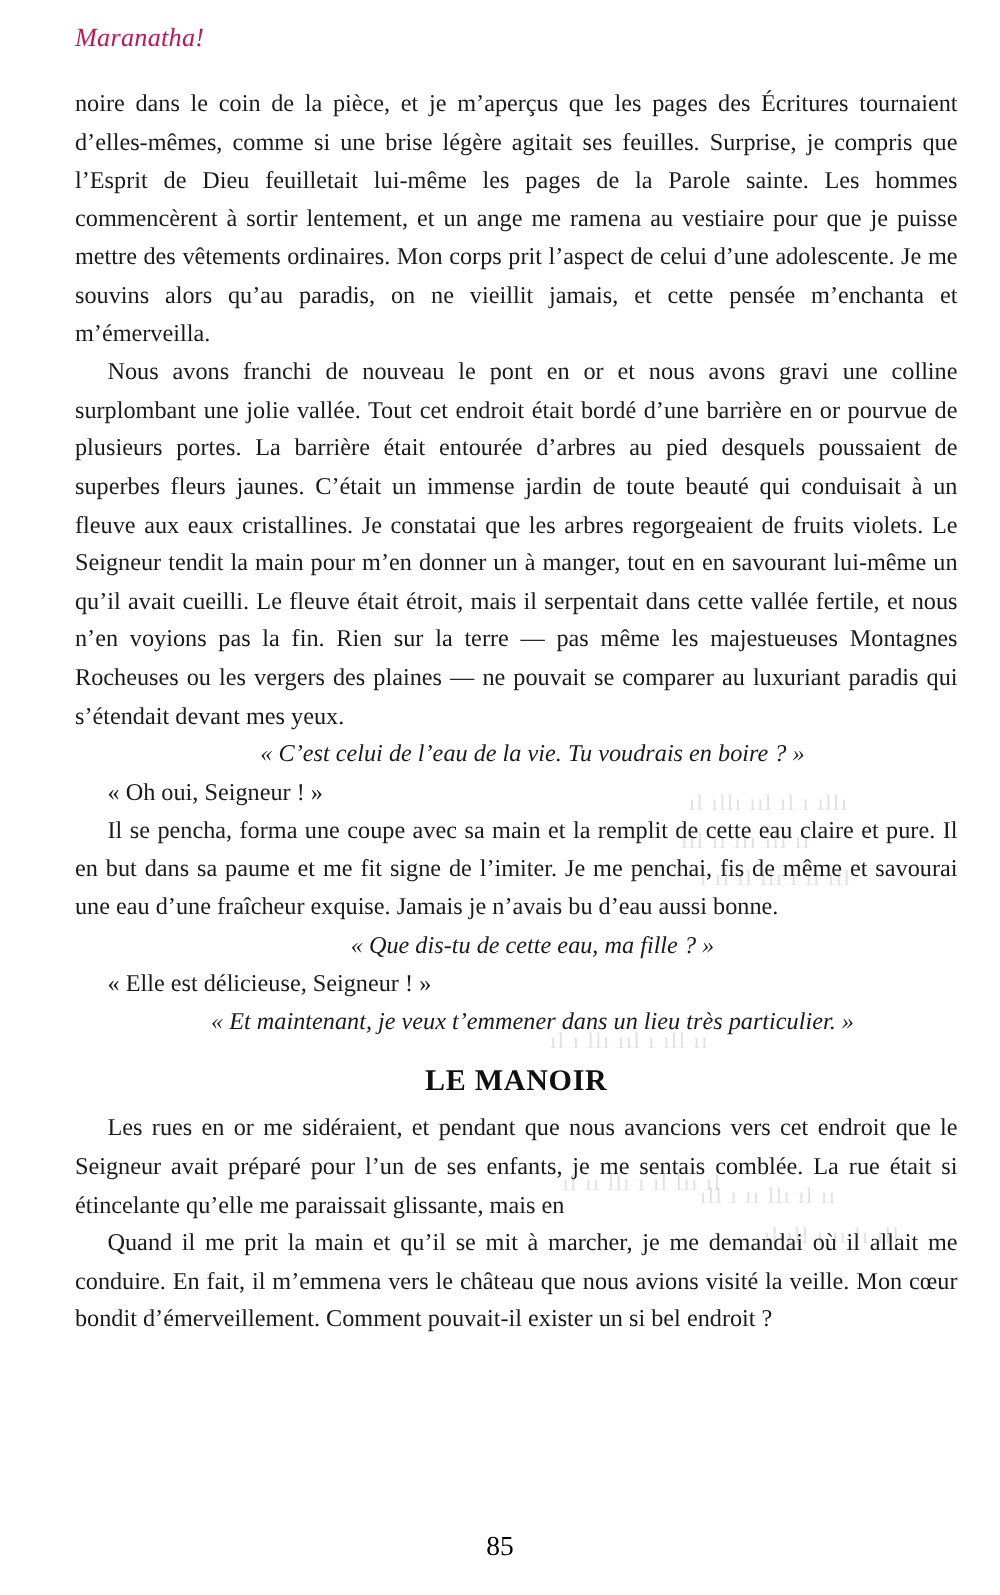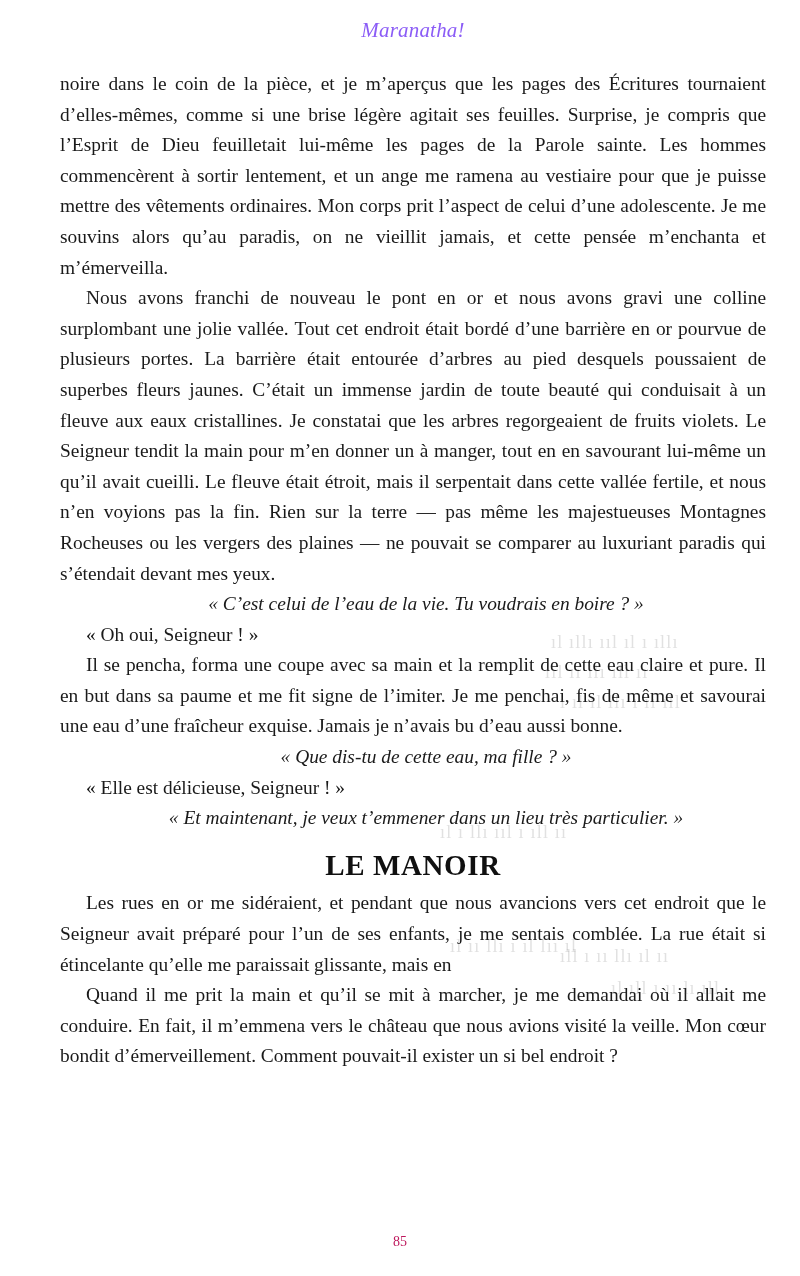--- a/index.html
+++ b/index.html
@@ -16,26 +16,25 @@
     overflow: hidden;
   }
   .page {
     width: 800px;
     height: 1276px;
     box-sizing: border-box;
     padding: 18px 34px 0 60px;
     position: relative;
   }
   .running-head {
-    text-align: center;
     font-style: italic;
     font-size: 21px;
     letter-spacing: 0.2px;
     margin: 0 0 26px 0;
-    color: #8b5cf6;
+    color: #be185d;
   }
   .body-text {
     font-size: 19.4px;
     line-height: 30.6px;
     text-align: justify;
     color: #1a1a1a;
   }
   .body-text p {
     margin: 0;
     text-indent: 0;
@@ -47,34 +46,34 @@
     text-indent: 26px;
     text-align: left;
   }
   .body-text p.dialogue-italic {
     text-indent: 26px;
     text-align: center;
     font-style: italic;
   }
   .section-title {
     text-align: center;
-    font-size: 29px;
+    font-size: 24px;
     letter-spacing: 0.6px;
     margin: 16px 0 8px 0;
     font-variant: small-caps;
     color: #101010;
   }
   .folio {
     position: absolute;
     bottom: 26px;
     left: 0;
     width: 800px;
     text-align: center;
-    font-size: 14px;
-    color: #be185d;
+    font-size: 22px;
+    color: #000000;
   }
   
   .ghost {
     position: absolute;
     color: rgba(90, 90, 90, 0.18);
     font-family: "Liberation Serif", serif;
     font-size: 18px;
     letter-spacing: 1.2px;
     white-space: nowrap;
     pointer-events: none;

